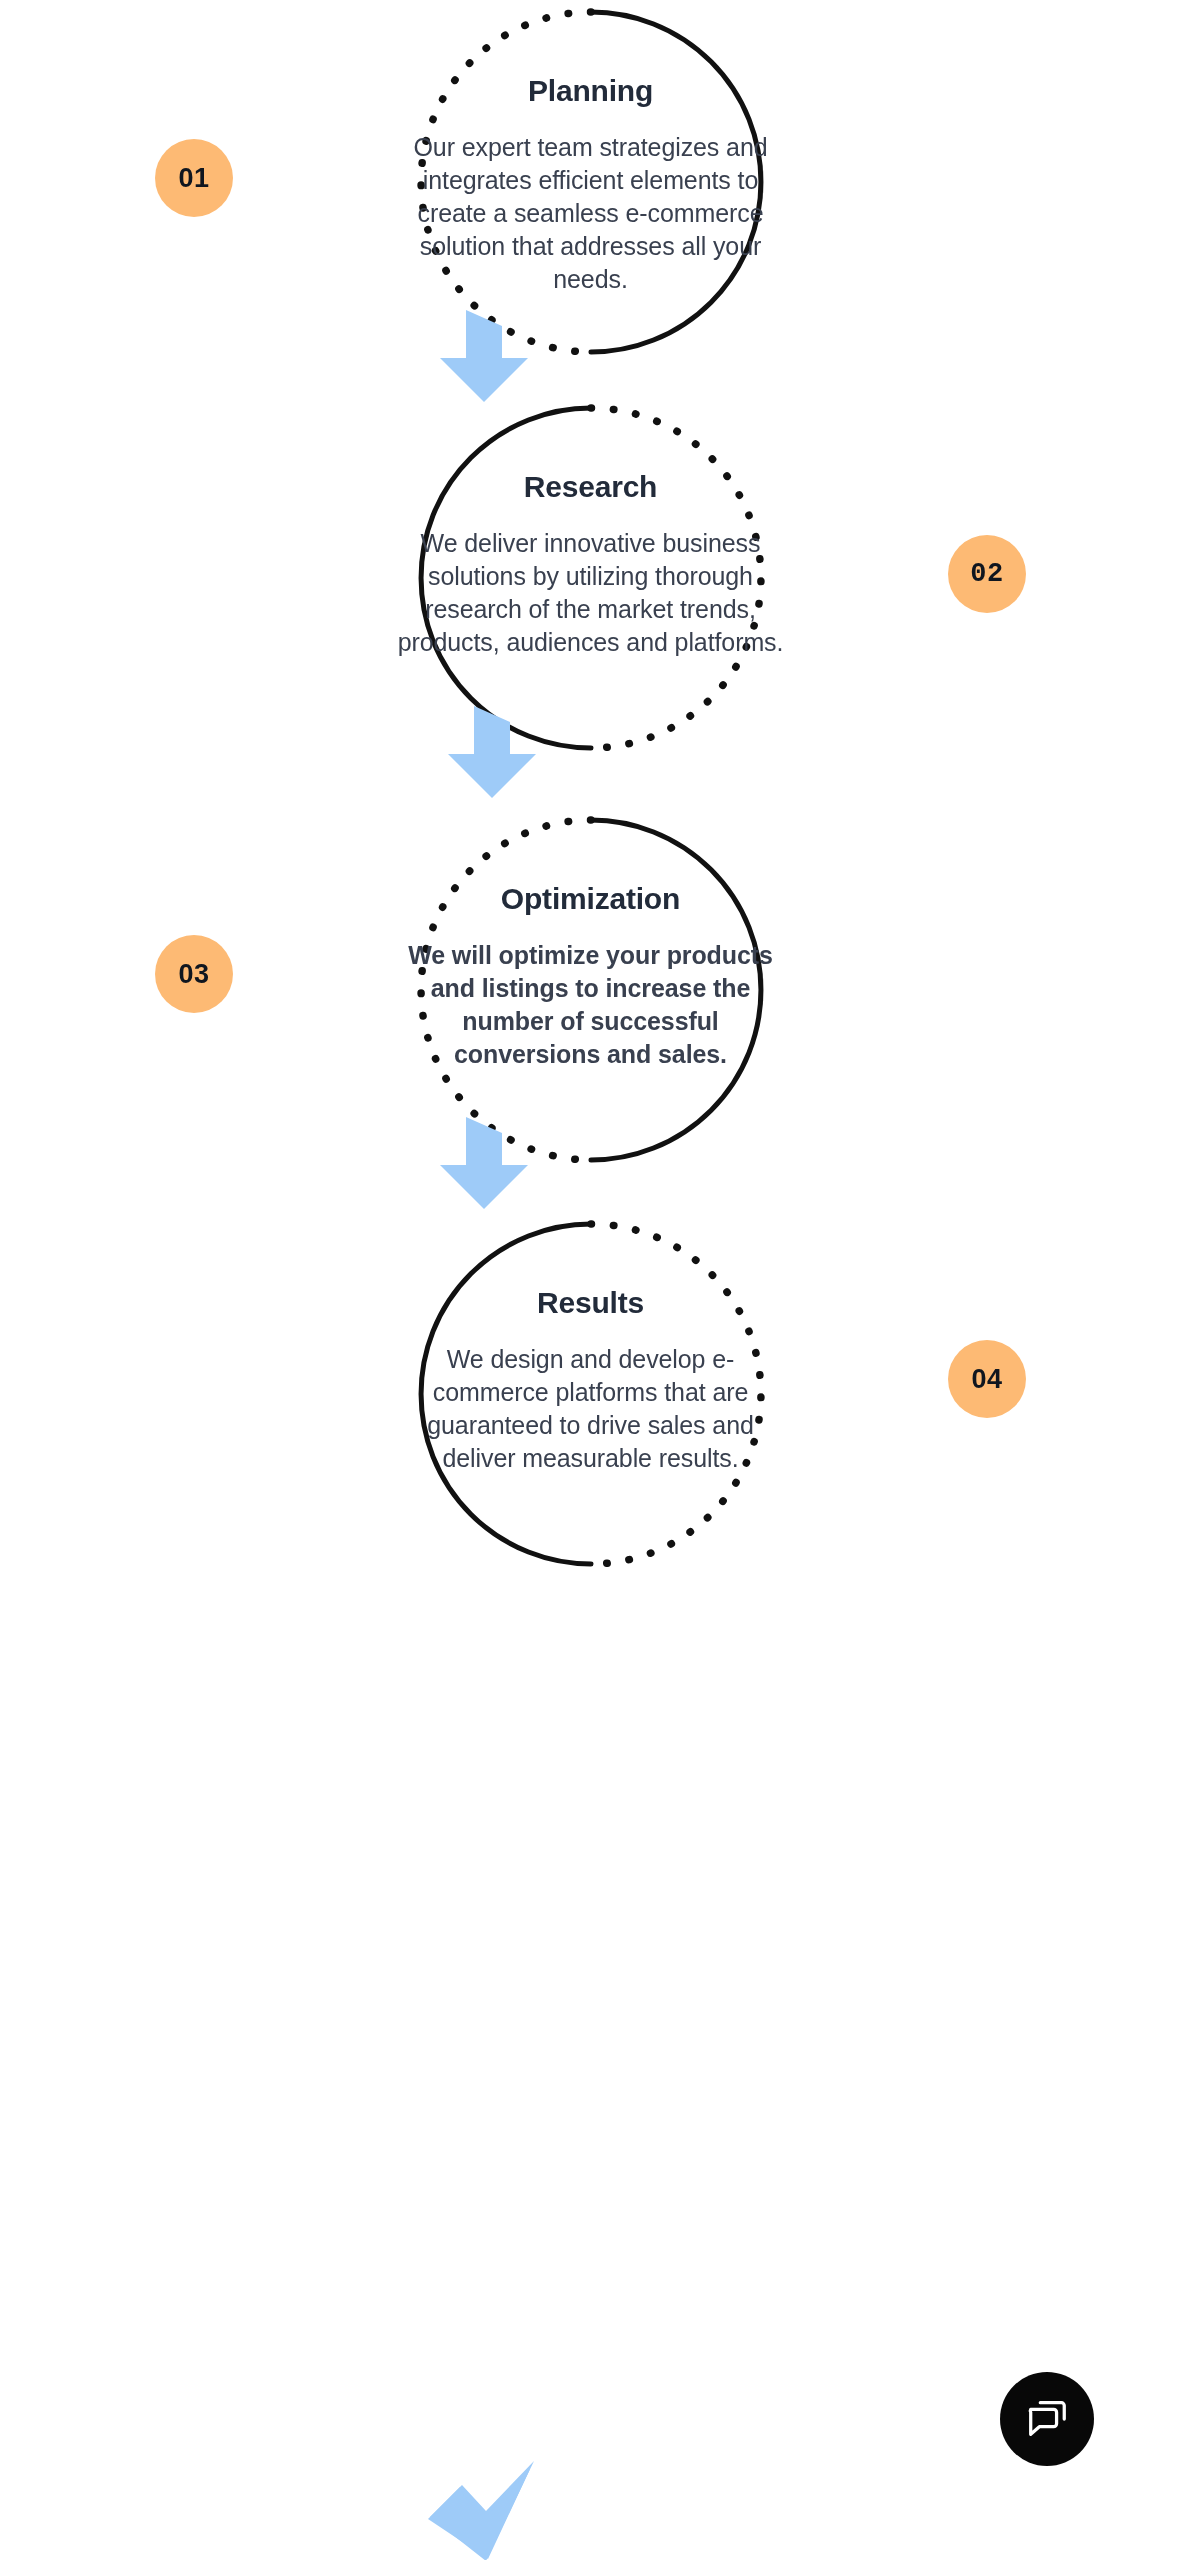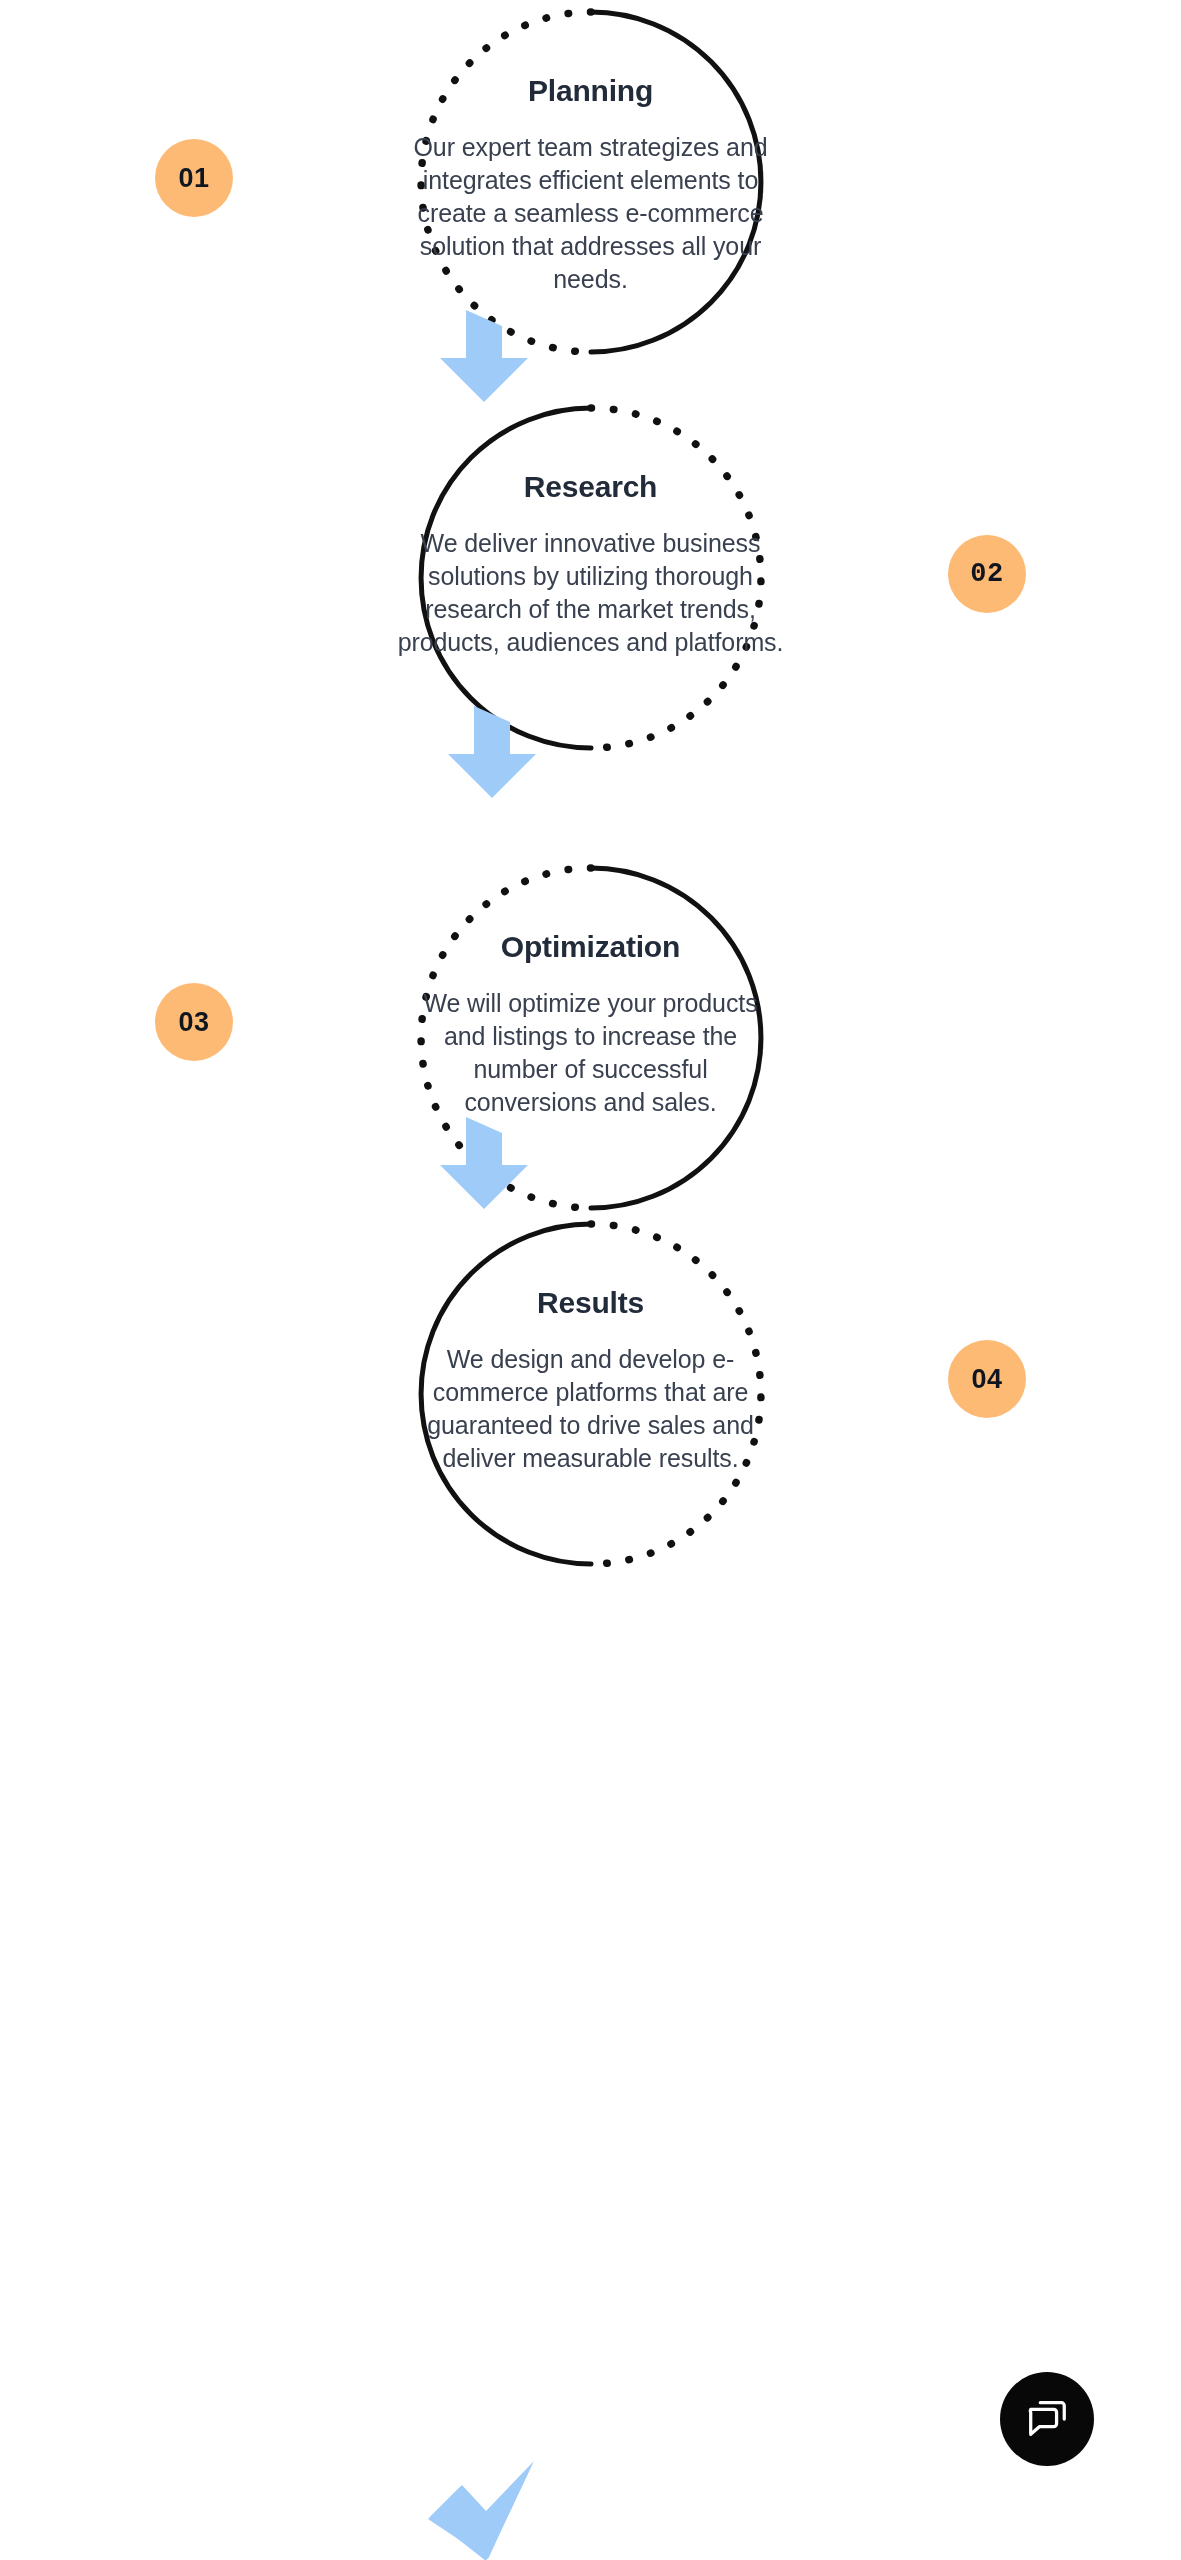--- a/index.html
+++ b/index.html
@@ -140,32 +140,32 @@
       <span>02</span>
     </div>
   </div>
 
   <div class="arrow" style="top:706px; margin-left:8px;">
     <svg width="96" height="92" viewBox="0 0 96 92">
       <path d="M30 0 L66 16 L66 48 L92 48 L48 92 L4 48 L30 48 Z" fill="#9ecbf8"></path>
     </svg>
   </div>
 
-  <div class="step" style="top:856px;height:360px;">
+  <div class="step" style="top:808px;height:360px;">
     <div class="ring" style="top:6px;">
       <path-holder></path-holder>
       <svg width="352" height="352" viewBox="0 0 352 352">
         <path d="M176 6 A170 170 0 0 1 176 346" fill="none" stroke="#111" stroke-width="5" stroke-linecap="round"></path>
         <path d="M176 6 A170 170 0 0 0 176 346" fill="none" stroke="#111" stroke-width="7.5" stroke-linecap="round" stroke-dasharray="0.5 22"></path>
       </svg>
     </div>
 
     <div class="content" style="top:74px;">
       <div class="step-title">Optimization</div>
-      <div class="step-body" style="padding:0 14px;">We will optimize your products and listings to increase the number of successful conversions and sales.</div>
+      <div class="step-body" style="padding:0 14px;font-weight:bold;">We will optimize your products and listings to increase the number of successful conversions and sales.</div>
     </div>
 
     <div class="badge" style="left:155px; top:127px;">
       <span>03</span>
     </div>
   </div>
 
   <div class="arrow" style="top:1117px;">
     <svg width="96" height="92" viewBox="0 0 96 92">
       <path d="M30 0 L66 16 L66 48 L92 48 L48 92 L4 48 L30 48 Z" fill="#9ecbf8"></path>

